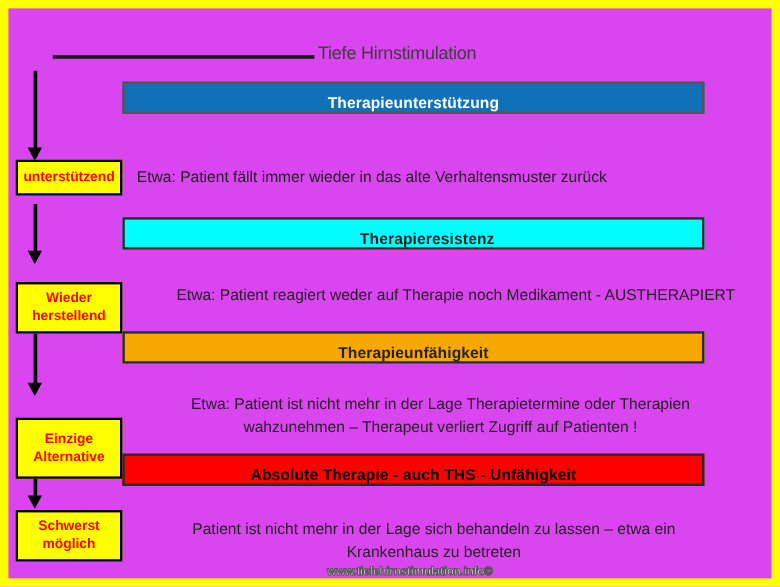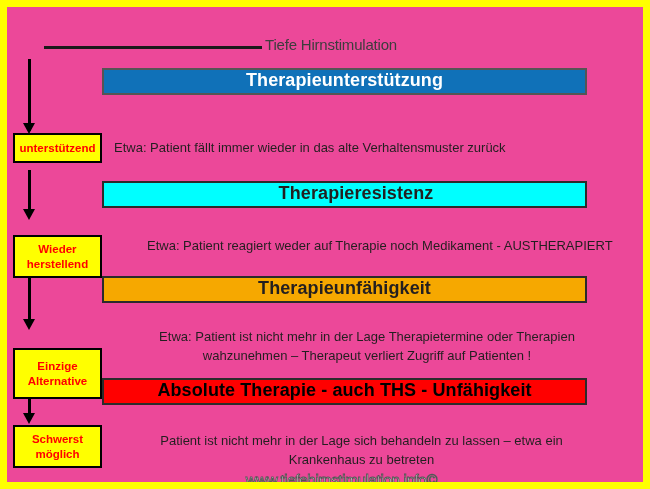--- a/index.html
+++ b/index.html
@@ -7,21 +7,21 @@
     padding: 0;
     background: #ffffff;
   }
   body {
     font-family: "Liberation Sans", sans-serif;
   }
   #canvas {
     position: relative;
     width: 650px;
     height: 489px;
-    background: #ec4899;
+    background: #d946ef;
     border: 7px solid #ffff00;
     box-sizing: border-box;
     overflow: hidden;
   }
 
   
   .hdr-line {
     position: absolute;
     left: 37px;
     top: 39px;
@@ -77,24 +77,24 @@
 
   
   .bar {
     position: absolute;
     left: 95px;
     width: 485px;
     height: 27px;
     border: 2px solid #2b2b2b;
     box-sizing: border-box;
     display: flex;
-    align-items: flex-start;
+    align-items: flex-end;
     justify-content: center;
     font-weight: bold;
-    font-size: 18px;
+    font-size: 13px;
     letter-spacing: 0.1px;
   }
   .bar.blue   { background: #1071b8; color: #ffffff; border-color: #555555; }
   .bar.cyan   { background: #00ffff; color: #231f20; }
   .bar.orange { background: #f6a800; color: #231f20; }
   .bar.red    { background: #ff0000; color: #000000; }
 
   
   .desc {
     position: absolute;
@@ -105,22 +105,22 @@
   }
   .desc.center {
     text-align: center;
     white-space: normal;
     padding-left: 20px;
   }
 
   
   .watermark {
     position: absolute;
-    font-size: 15px;
-    font-weight: normal;
+    font-size: 10px;
+    font-weight: bold;
     color: #ffffff;
     -webkit-text-stroke: 0.9px #555555;
     text-align: center;
     letter-spacing: -0.3px;
     white-space: nowrap;
   }
 </style>
 </head>
 <body>
 

